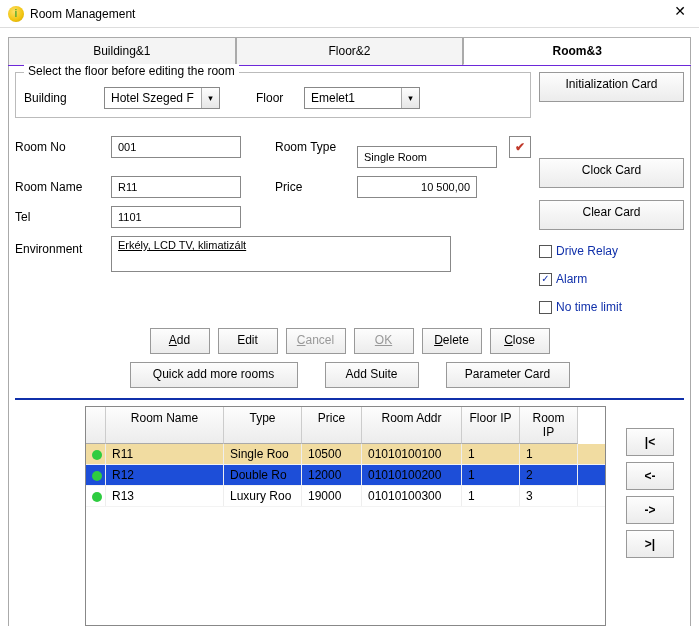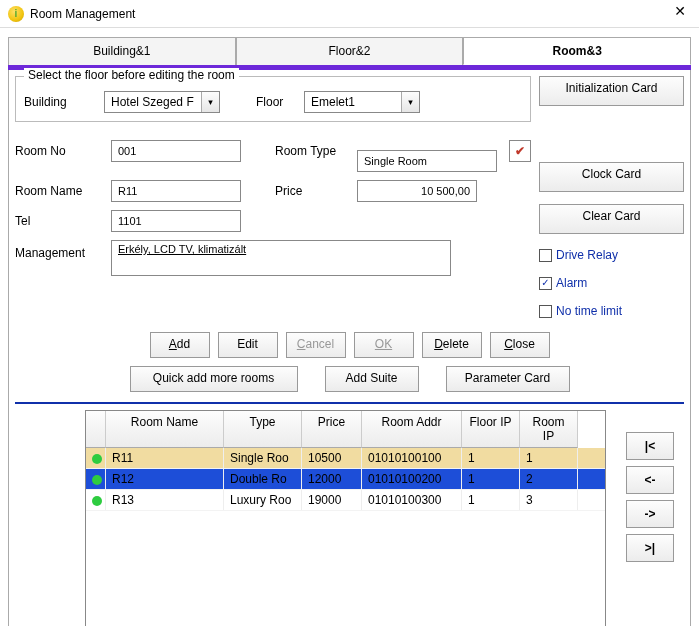--- a/index.html
+++ b/index.html
@@ -31,21 +31,21 @@
   }
   .titlebar .title { flex: 1; }
   .titlebar .close {
     font-size: 14px;
     width: 22px; height: 22px;
     text-align: center;
     cursor: default;
   }
   .tabs {
     display: flex;
-    border-bottom: 6px solid #6d28d9;
+    border-bottom: 2px solid #6d28d9;
     margin: 8px 8px 0 8px;
   }
   .tab {
     flex: 1;
     text-align: center;
     padding: 6px 0;
     border: 1px solid #aaa;
     border-bottom: none;
     background: #f4f4f4;
     position: relative;
@@ -248,21 +248,21 @@
         <div class="lbl2">Price</div>
         <input class="input price" value="10 500,00" style="">
       </div>
 
       <div class="row">
         <div class="lbl" style="width:88px">Tel</div>
         <input class="input roomno" value="1101" style="">
       </div>
 
       <div class="row" style="align-items:flex-start">
-        <div class="lbl" style="width:88px; padding-top:6px">Management</div>
+        <div class="lbl" style="width:88px; padding-top:6px">Environment</div>
         <textarea class="input env" style="">Erkély, LCD TV, klimatizált</textarea>
       </div>
     </div>
 
     <div class="sidebtns">
       <div class="btn wide">Initialization Card</div>
       <div style="height:32px"></div>
       <div class="btn wide">Clock Card</div>
       <div class="btn wide">Clear Card</div>
       <div class="checkrow">

